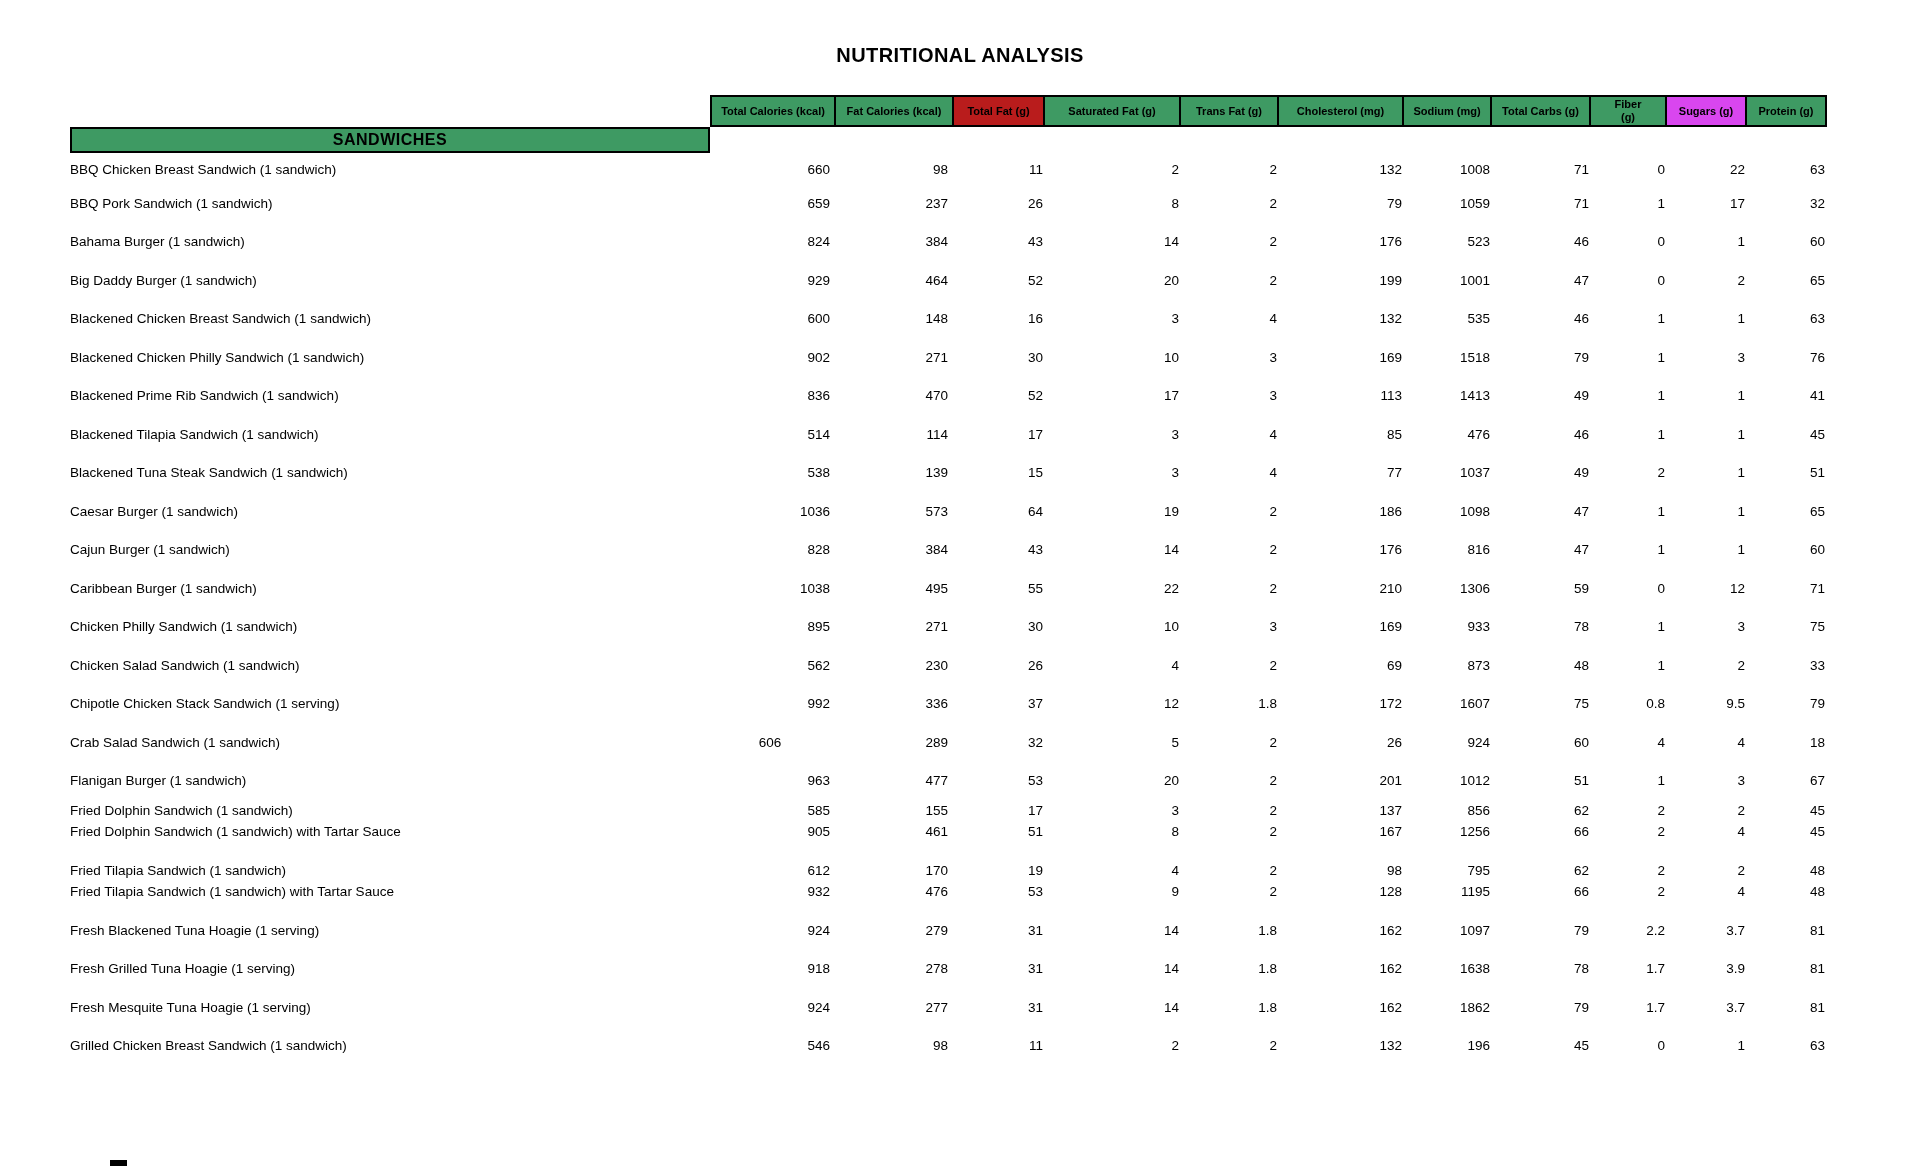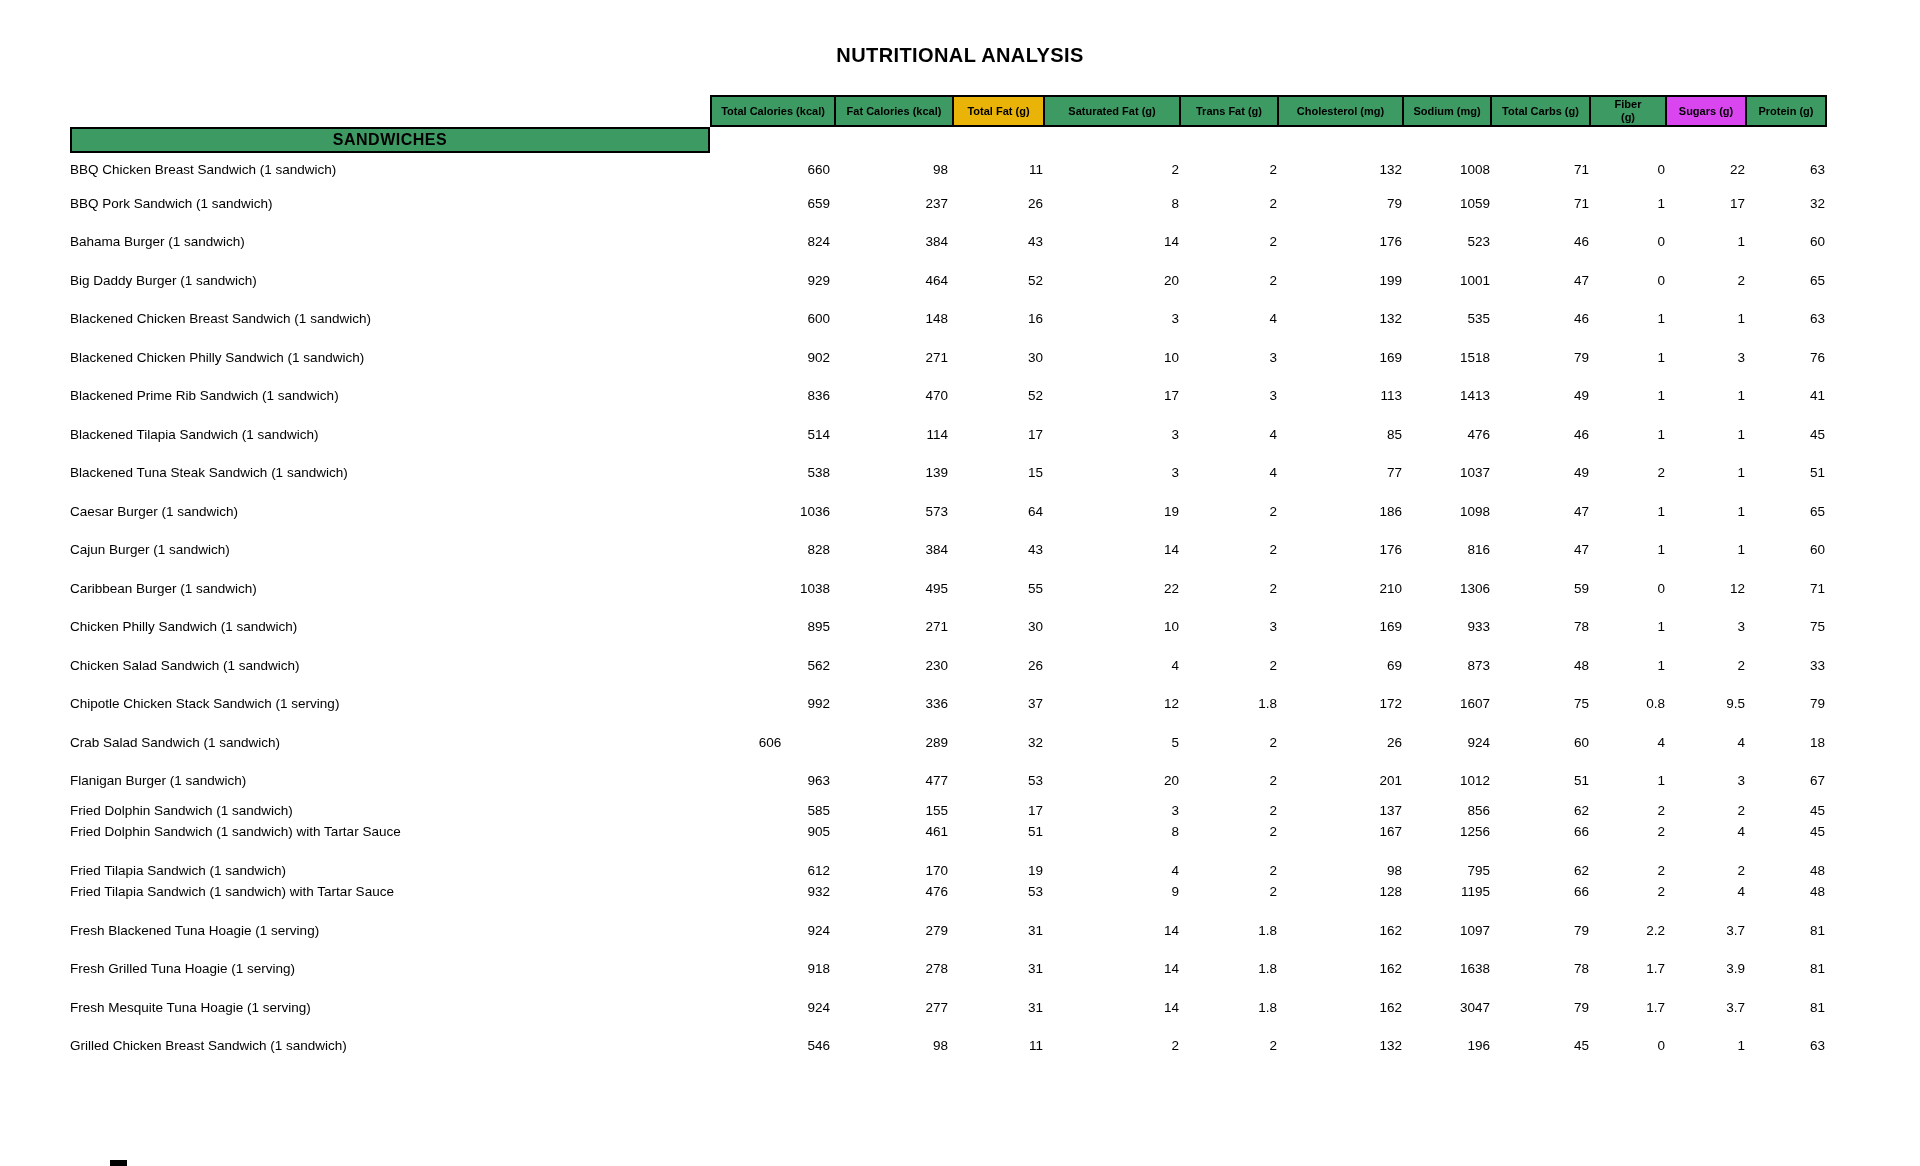--- a/index.html
+++ b/index.html
@@ -39,21 +39,21 @@
 </head>
 <body>
 
 <div class="page">
   <div class="title">NUTRITIONAL ANALYSIS</div>
 
   <div class="table-area">
     <div class="header-row" id="header-row">
         <div class="hcell" style="width: 126px; background: rgb(62, 154, 99);">Total Calories (kcal)</div>
         <div class="hcell" style="width: 118px; background: rgb(62, 154, 99);">Fat Calories (kcal)</div>
-        <div class="hcell" style="width: 91px; background: #eab308;">Total Fat (g)</div>
+        <div class="hcell" style="width: 91px; background: #b91c1c;">Total Fat (g)</div>
         <div class="hcell" style="width: 136px; background: rgb(62, 154, 99);">Saturated Fat (g)</div>
         <div class="hcell" style="width: 98px; background: rgb(62, 154, 99);">Trans Fat (g)</div>
         <div class="hcell" style="width: 125px; background: rgb(62, 154, 99);">Cholesterol (mg)</div>
         <div class="hcell" style="width: 88px; background: rgb(62, 154, 99);">Sodium (mg)</div>
         <div class="hcell" style="width: 99px; background: rgb(62, 154, 99);">Total Carbs (g)</div>
         <div class="hcell" style="width: 76px; background: rgb(62, 154, 99);">Fiber
 (g)</div>
         <div class="hcell" style="width: 80px; background: #d946ef;">Sugars (g)</div>
         <div class="hcell" style="width: 80px; background: rgb(62, 154, 99);">Protein (g)</div>
       </div>
@@ -386,21 +386,21 @@
           <div class="val" style="width: 80px;">81</div>
         </div>
         <div class="row">
           <div class="name">Fresh Mesquite Tuna Hoagie (1 serving)</div>
           <div class="val" style="width: 126px;">924</div>
           <div class="val" style="width: 118px;">277</div>
           <div class="val" style="width: 95px;">31</div>
           <div class="val" style="width: 136px;">14</div>
           <div class="val" style="width: 98px;">1.8</div>
           <div class="val" style="width: 125px;">162</div>
-          <div class="val" style="width: 88px;">3047</div>
+          <div class="val" style="width: 88px;">1862</div>
           <div class="val" style="width: 99px;">79</div>
           <div class="val" style="width: 76px;">1.7</div>
           <div class="val" style="width: 80px;">3.7</div>
           <div class="val" style="width: 80px;">81</div>
         </div>
         <div class="row">
           <div class="name">Grilled Chicken Breast Sandwich (1 sandwich)</div>
           <div class="val" style="width: 126px;">546</div>
           <div class="val" style="width: 118px;">98</div>
           <div class="val" style="width: 95px;">11</div>

